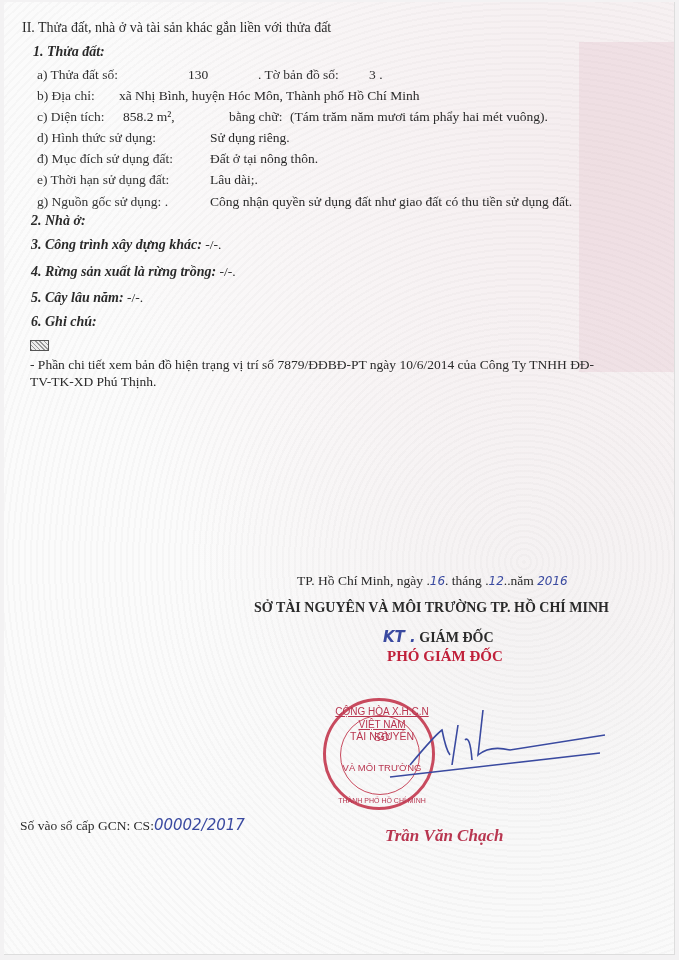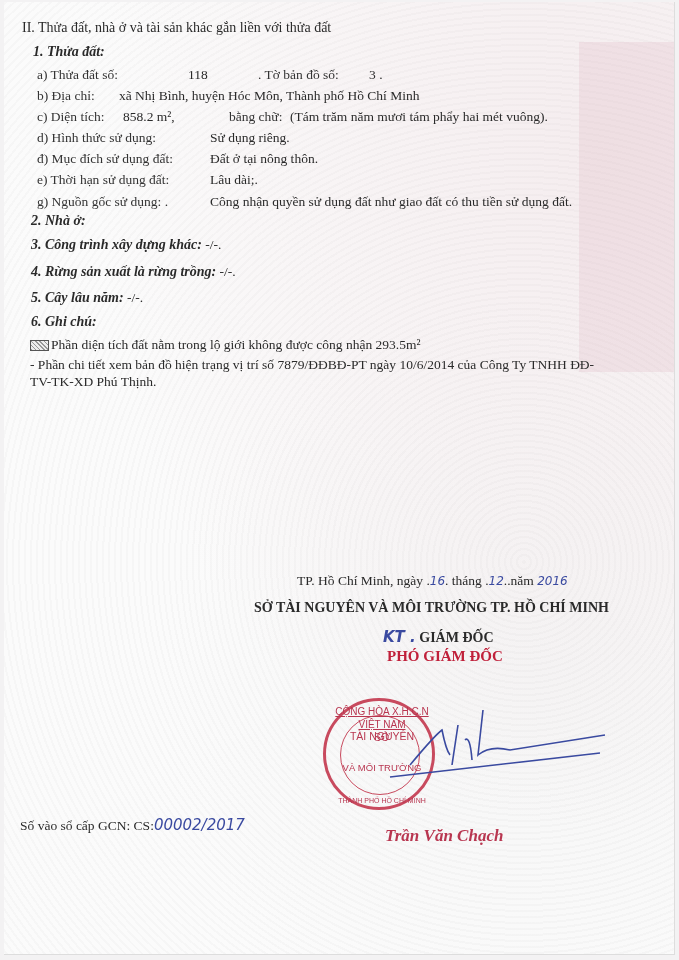--- a/index.html
+++ b/index.html
@@ -57,21 +57,21 @@
 
 <div class="page">
   <div class="pinkband"></div>
 </div>
 
 <div class="t h-main">II. Thửa đất, nhà ở và tài sản khác gắn liền với thửa đất</div>
 
 <div class="t h-sec" style="left:33px;top:44px;">1. Thửa đất:</div>
 
 <div class="t lbl" style="left:37px;top:67px;">a) Thửa đất số:</div>
-<div class="t val" style="left:188px;top:67px;">118</div>
+<div class="t val" style="left:188px;top:67px;">130</div>
 <div class="t lbl" style="left:258px;top:67px;">. Tờ bản đồ số:</div>
 <div class="t val" style="left:369px;top:67px;">3 .</div>
 
 <div class="t lbl" style="left:37px;top:88px;">b) Địa chỉ:</div>
 <div class="t val" style="left:119px;top:88px;">xã Nhị Bình, huyện Hóc Môn, Thành phố Hồ Chí Minh</div>
 
 <div class="t lbl" style="left:37px;top:109px;">c) Diện tích:</div>
 <div class="t val" style="left:123px;top:109px;">858.2  m²,</div>
 <div class="t lbl" style="left:229px;top:109px;">bằng chữ:</div>
 <div class="t val" style="left:290px;top:109px;">(Tám trăm năm mươi tám phẩy hai mét vuông).</div>
@@ -101,21 +101,21 @@
 </div>
 
 <div class="t" style="left:31px;top:290px;">
   <span class="h-sec">5. Cây lâu năm:</span>
   <span>-/-.</span>
 </div>
 
 <div class="t h-sec" style="left:31px;top:314px;">6. Ghi chú:</div>
 
 <div class="t" style="left:30px;top:337px;">
-  <span class="note-icon"></span><span>Phần diện tích đất nằm trong lộ giới không được công nhận 293.5m²</span>
+  <span class="note-icon"></span>
 </div>
 <div class="t" style="left:30px;top:357px;">- Phần chi tiết xem bản đồ hiện trạng vị trí số 7879/ĐĐBĐ-PT ngày 10/6/2014 của Công Ty TNHH ĐĐ-</div>
 <div class="t" style="left:30px;top:374px;">TV-TK-XD Phú Thịnh.</div>
 
 <div class="t" style="left:297px;top:573px;">
   <span>TP. Hồ Chí Minh, ngày .</span><span class="handwrite">16</span><span>. tháng .</span><span class="handwrite">12</span><span>..năm</span>
   <span class="handwrite">2016</span>
 </div>
 
 <div class="t" style="left:254px;top:600px;font-weight:bold;font-size:14px;">SỞ TÀI NGUYÊN VÀ MÔI TRƯỜNG TP. HỒ CHÍ MINH</div>

